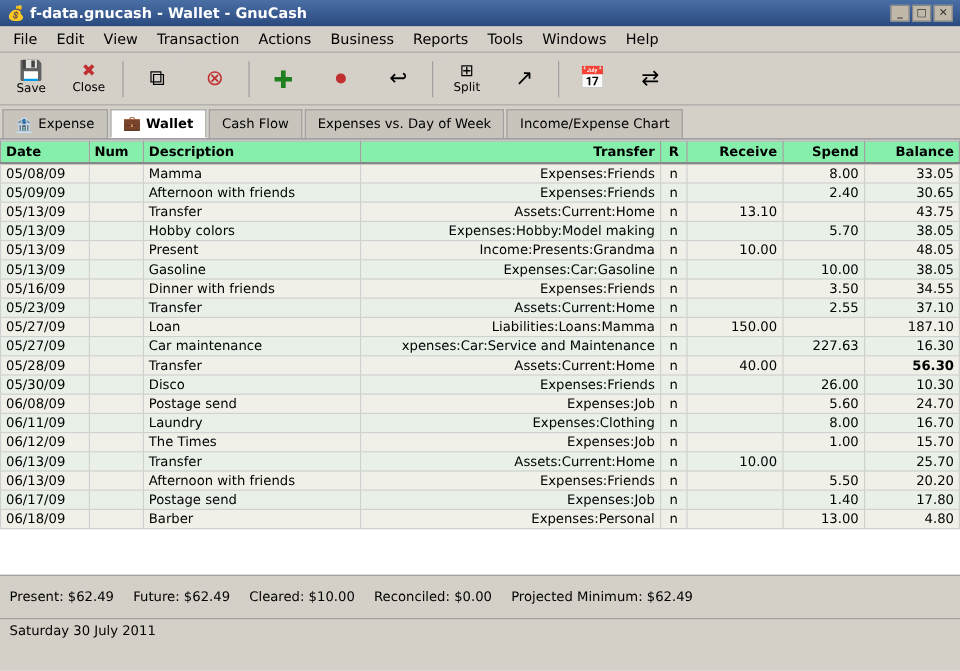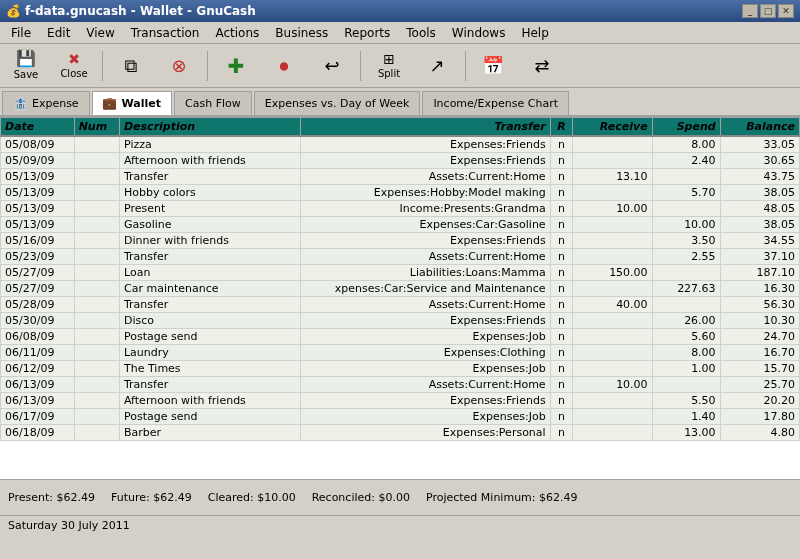--- a/index.html
+++ b/index.html
@@ -96,23 +96,22 @@
       overflow: hidden;
       height: calc(559px - 22px - 22px - 44px - 28px - 36px - 20px);
     }
 
     table {
       width: 100%;
       border-collapse: collapse;
       font-size: 11px;
     }
     thead tr {
-      background: #0f766e;
+      background: #86efac;
       border-bottom: 2px solid #888;
-      font-style: italic;
     }
     thead th {
       border: 1px solid #a0a0a0;
       padding: 2px 4px;
       text-align: left;
       font-weight: bold;
       font-size: 11px;
       white-space: nowrap;
     }
     tbody tr:nth-child(odd) { background: #f0f0e8; }
@@ -269,21 +268,21 @@
           <th class="col-r">R</th>
           <th class="col-receive">Receive</th>
           <th class="col-spend">Spend</th>
           <th class="col-balance">Balance</th>
         </tr>
       </thead>
       <tbody id="table-body">
       <tr>
             <td class="col-date">05/08/09</td>
             <td class="col-num"></td>
-            <td class="col-desc">Pizza</td>
+            <td class="col-desc">Mamma</td>
             <td class="col-transfer" style="text-align: right;">Expenses:Friends</td>
             <td class="col-r" style="text-align: center;">n</td>
             <td class="col-receive" style="text-align: right;"></td>
             <td class="col-spend" style="text-align: right;">8.00</td>
             <td class="col-balance" style="text-align: right;">33.05</td>
           </tr>
           <tr>
             <td class="col-date">05/09/09</td>
             <td class="col-num"></td>
             <td class="col-desc">Afternoon with friends</td>
@@ -374,21 +373,21 @@
             <td class="col-balance" style="text-align: right;">16.30</td>
           </tr>
           <tr>
             <td class="col-date">05/28/09</td>
             <td class="col-num"></td>
             <td class="col-desc">Transfer</td>
             <td class="col-transfer" style="text-align: right;">Assets:Current:Home</td>
             <td class="col-r" style="text-align: center;">n</td>
             <td class="col-receive" style="text-align: right;">40.00</td>
             <td class="col-spend" style="text-align: right;"></td>
-            <td class="col-balance" style="text-align: right;">56.30</td>
+            <td class="col-balance" style="text-align: right; font-weight: bold;">56.30</td>
           </tr>
           <tr>
             <td class="col-date">05/30/09</td>
             <td class="col-num"></td>
             <td class="col-desc">Disco</td>
             <td class="col-transfer" style="text-align: right;">Expenses:Friends</td>
             <td class="col-r" style="text-align: center;">n</td>
             <td class="col-receive" style="text-align: right;"></td>
             <td class="col-spend" style="text-align: right;">26.00</td>
             <td class="col-balance" style="text-align: right;">10.30</td>

